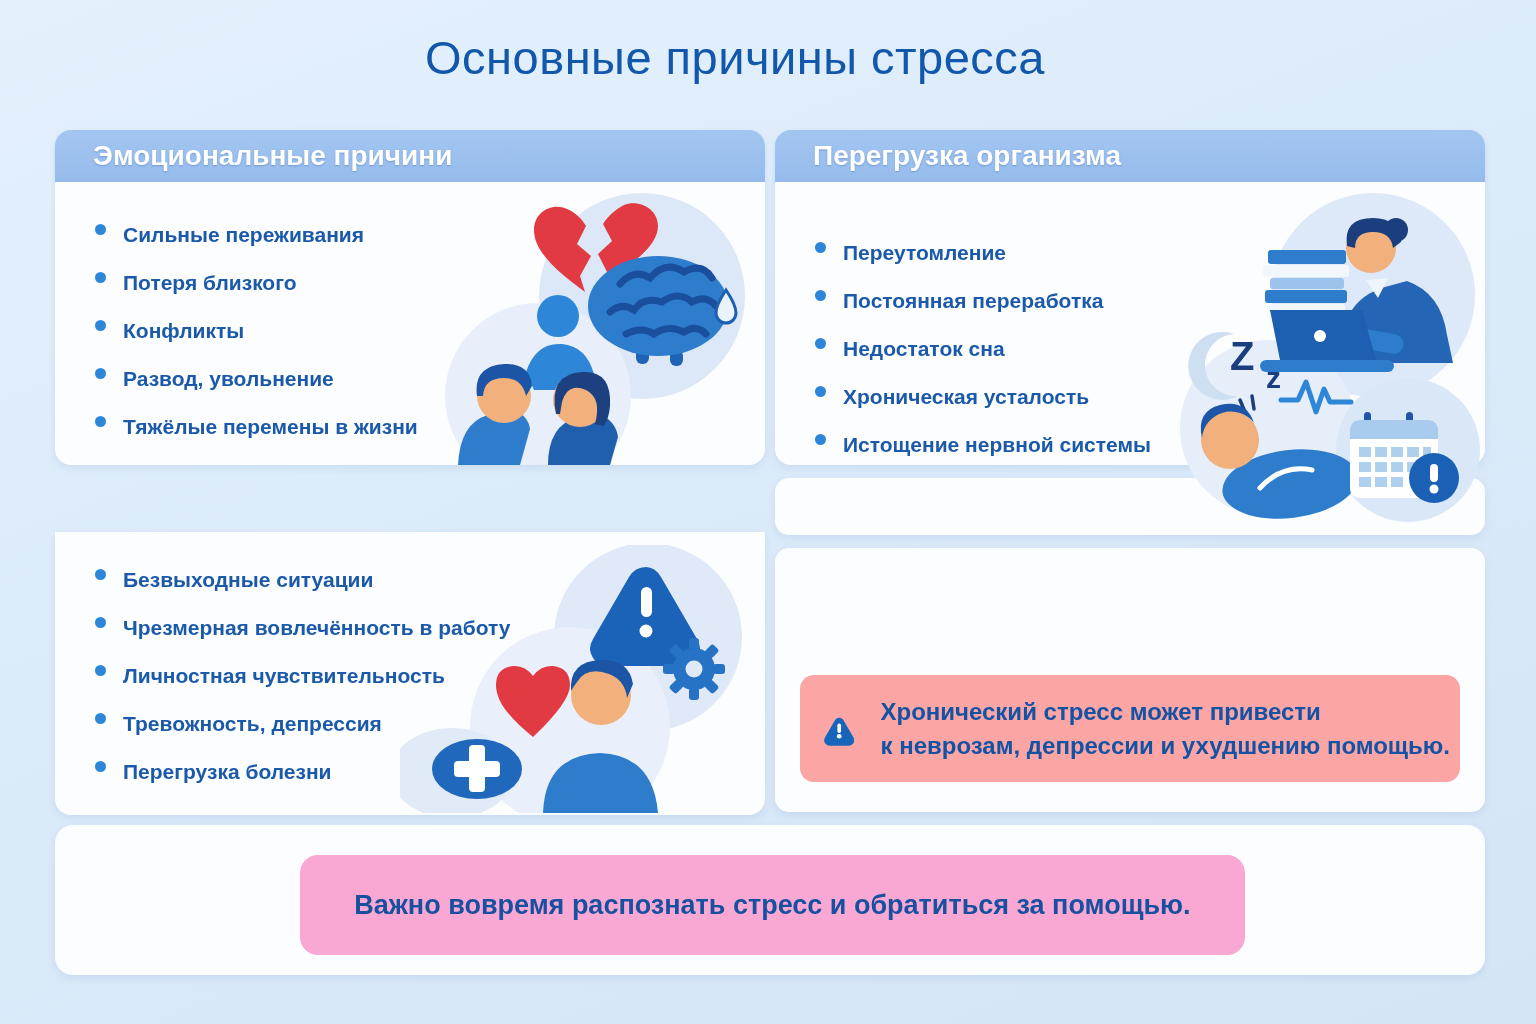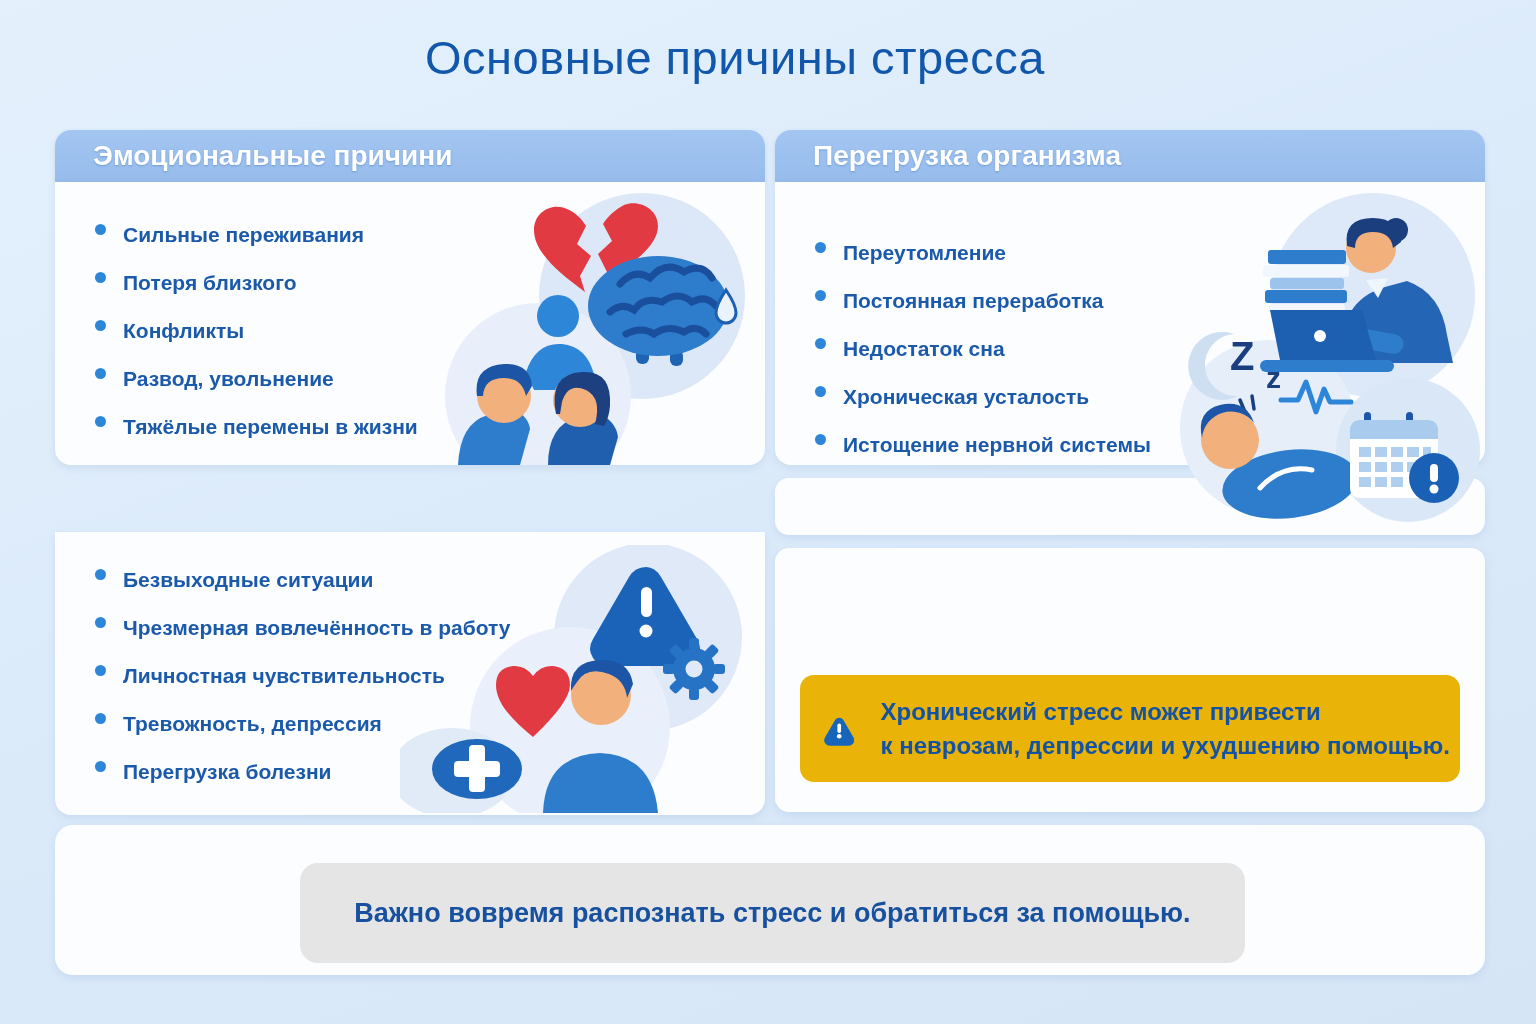--- a/index.html
+++ b/index.html
@@ -39,29 +39,29 @@
     background:#fcfdff;border-radius:0 0 16px 16px;overflow:hidden;
     box-shadow:0 3px 8px rgba(110,150,205,.18);
   }
   .list{position:absolute;left:40px;display:flex;flex-direction:column;}
   .li{height:48px;display:flex;align-items:center;gap:17px;}
   .dot{width:11px;height:11px;border-radius:50%;background:#2e86d8;flex:0 0 auto;}
   .li-text{font-size:21px;font-weight:bold;color:#1b59ab;white-space:nowrap;margin-top:12px;}
   .whitebox{background:#fcfdff;border-radius:14px;box-shadow:0 3px 8px rgba(110,150,205,.18);}
   
   #warning-box{
-    left:25px;top:127px;width:660px;height:107px;background:#eab308;border-radius:14px;
+    left:25px;top:127px;width:660px;height:107px;background:#fca5a5;border-radius:14px;
     display:flex;align-items:center;gap:26px;padding:0 10px 0 24px;box-sizing:border-box;
   }
   .warn-line{font-size:24px;font-weight:bold;color:#1453a4;line-height:34px;white-space:nowrap;}
   
   #footer-banner{
-    left:245px;top:30px;width:945px;height:100px;background:#e5e5e5;border-radius:18px;
+    left:245px;top:30px;width:945px;height:100px;background:#f9a8d4;border-radius:18px;
     display:flex;align-items:center;justify-content:space-between;gap:24px;
-    padding:0 30px;box-sizing:border-box;margin-top:8px;
+    padding:0 30px;box-sizing:border-box;
   }
   #footer-text{font-size:27px;font-weight:bold;color:#16509e;white-space:nowrap;}
   svg{display:block;}
   .zch{font-family:"Liberation Sans",sans-serif;font-weight:bold;fill:#1b3f7e;}
 </style>
 </head>
 <body>
 
 <div id="stage">
 

